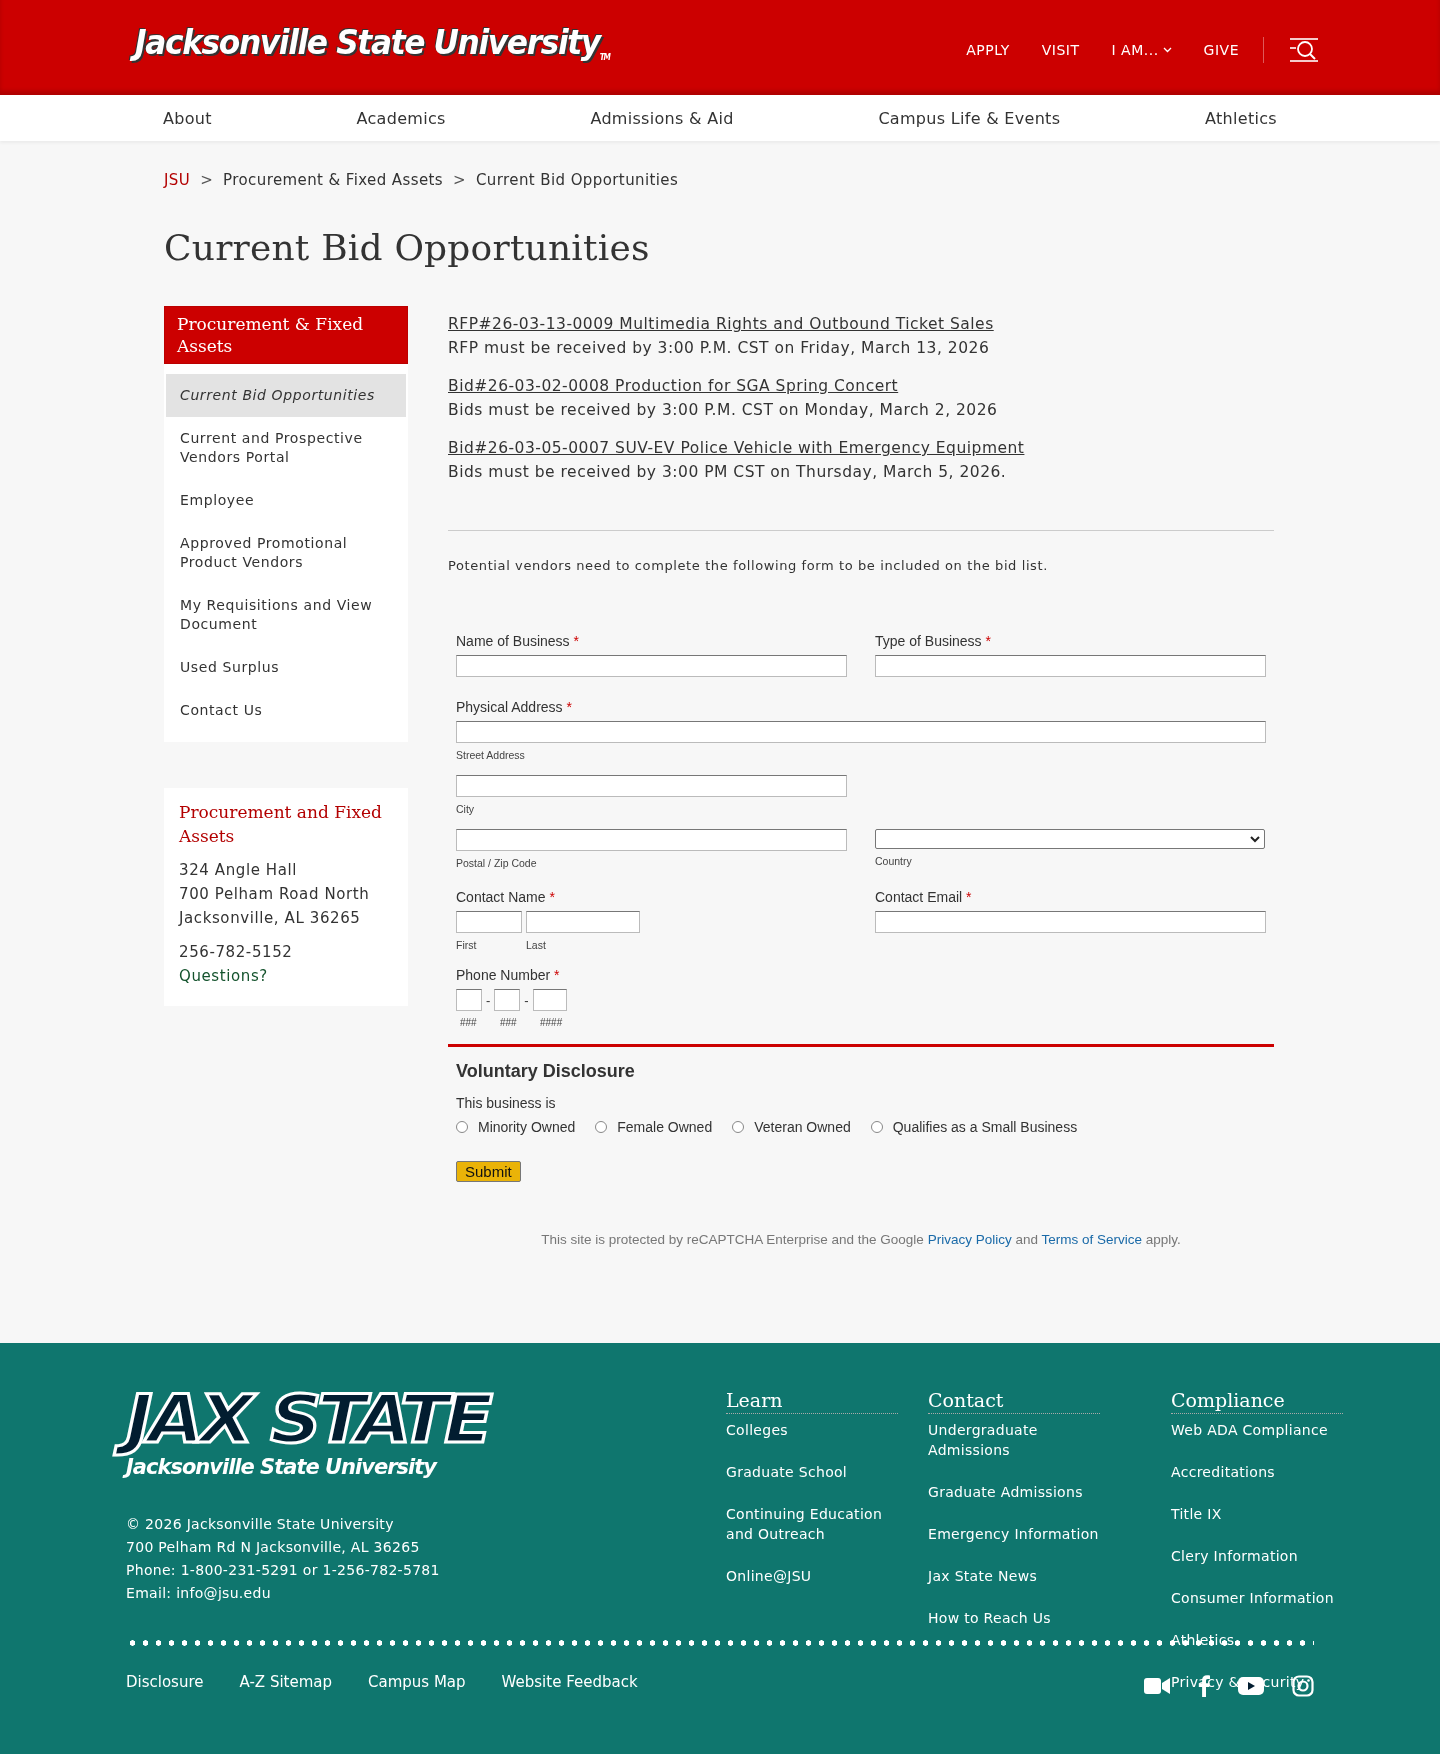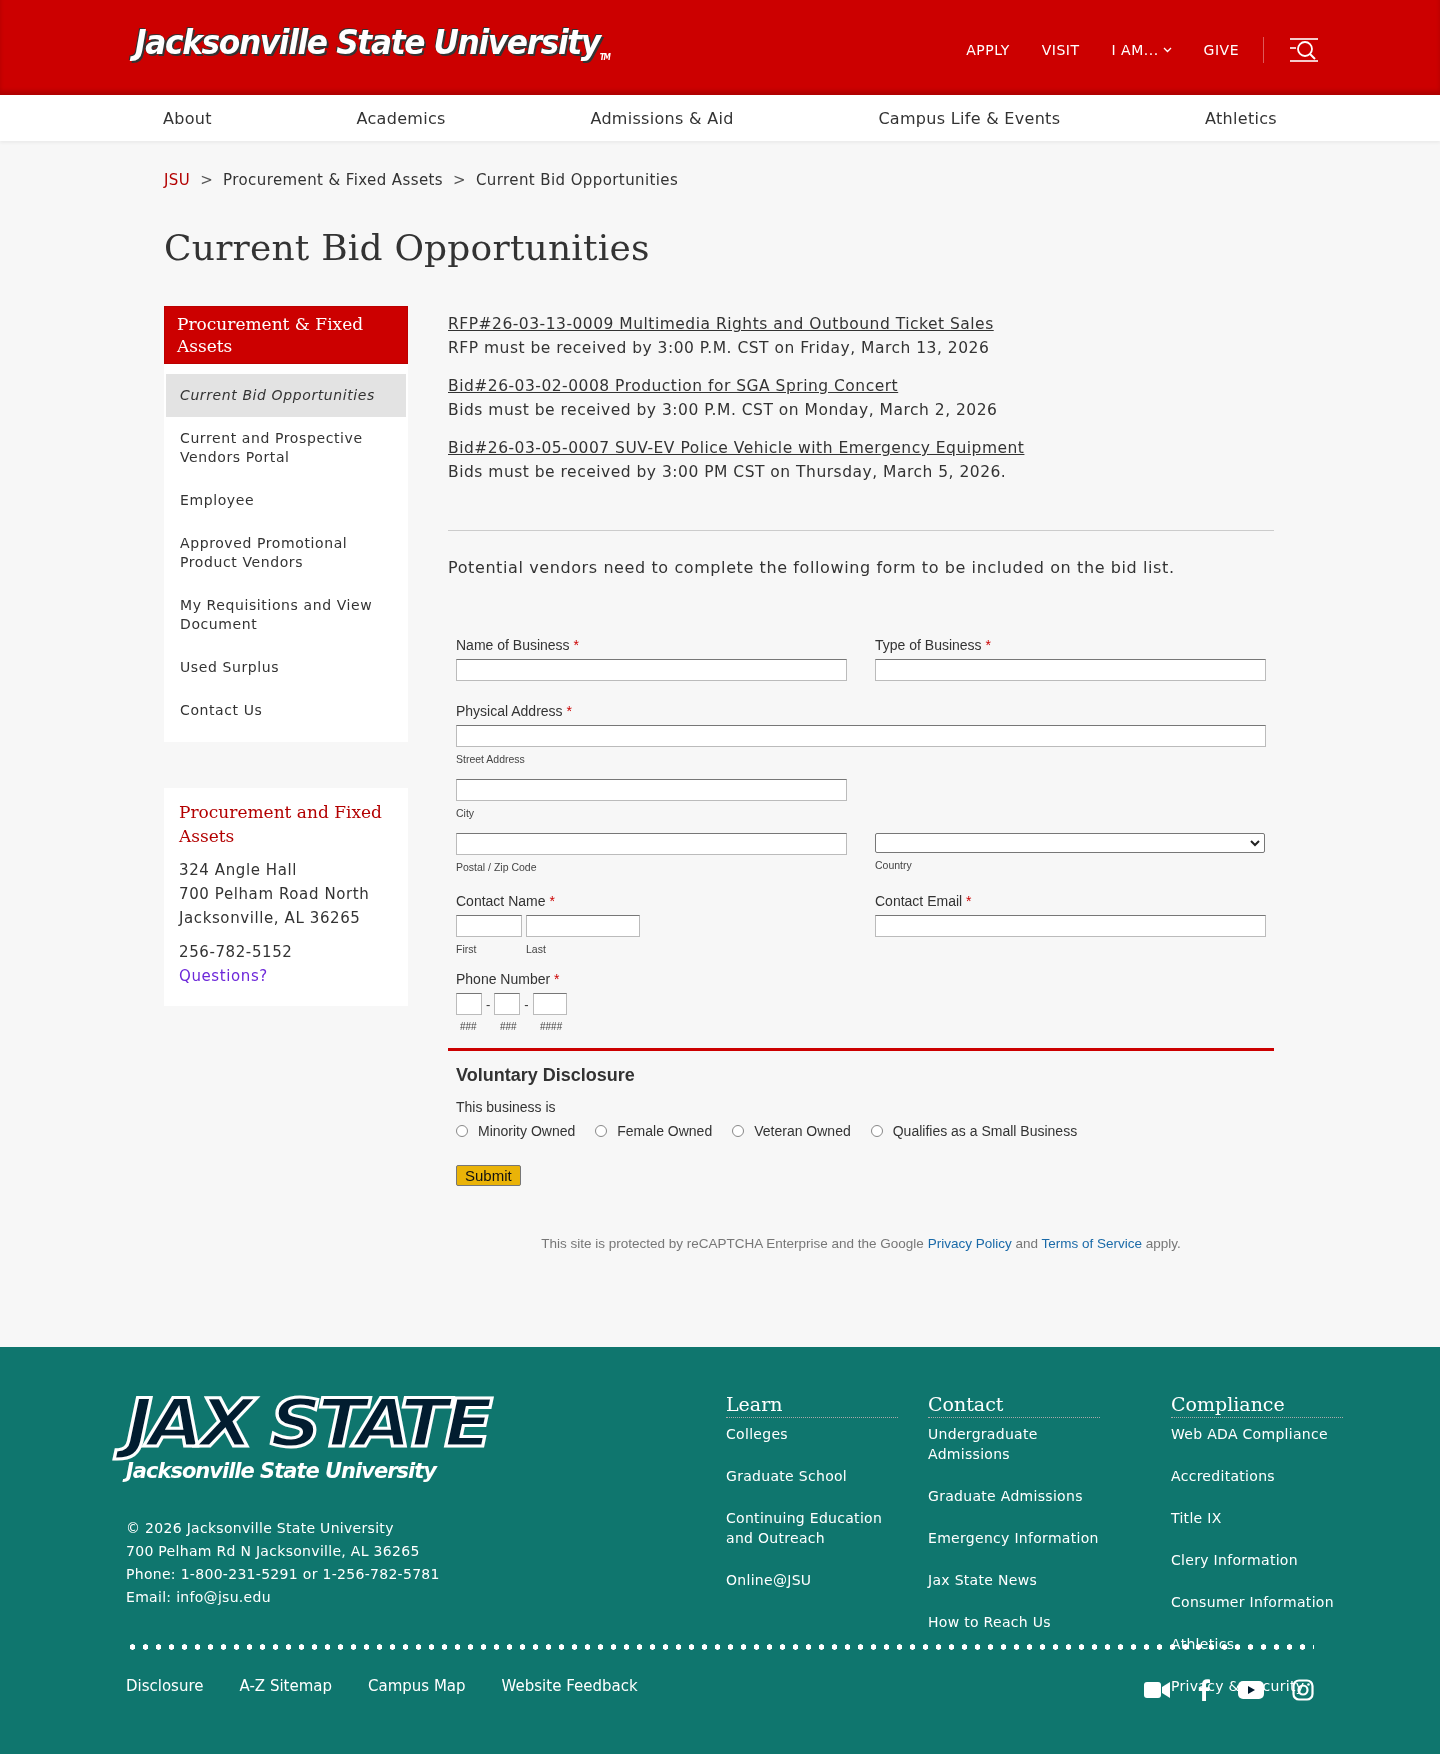--- a/index.html
+++ b/index.html
@@ -29,28 +29,28 @@
 
   .layout { display: flex; margin-top: 38px; }
   .sidebar { width: 244px; flex-shrink: 0; }
   .side-header { background: #cc0000; color: #fff; font-family: "DejaVu Serif", serif; font-size: 17px; padding: 6px 12px 6px 12px; line-height: 22px; border: 1px solid #b00; }
   .side-menu { background: #fff; padding: 10px 2px 10px 2px; }
   .side-menu .item { padding: 12px 14px; font-size: 14px; letter-spacing: 0.6px; line-height: 19px; color: #333; cursor: pointer; }
   .side-menu .item.active { background: #e3e3e3; font-style: italic; padding: 12px 14px; }
   .side-contact { background: #fff; margin-top: 46px; padding: 12px 15px 18px 15px; }
   .side-contact h3 { font-family: "DejaVu Serif", serif; font-weight: normal; font-size: 17px; color: #b30000; line-height: 24px; }
   .side-contact p { font-size: 15px; line-height: 24px; color: #333; letter-spacing: 0.6px; margin-top: 10px; }
-  .side-contact a { color: #6d28d9; text-align: right; }
+  .side-contact a { color: #14532d; text-align: right; }
 
   .main { margin-left: 40px; width: 826px; }
   .bid { margin-bottom: 14px; }
   .bid a { color: #333; font-size: 15.5px; letter-spacing: 0.5px; text-decoration: underline; cursor: pointer; display: block; line-height: 24px; margin-top: 6px; }
   .bid .deadline { font-size: 15.5px; letter-spacing: 0.5px; line-height: 24px; color: #333; }
   .hr { border-top: 1px solid #ccc; margin-top: 46px; }
-  .intro { font-size: 16px; letter-spacing: 0.6px; margin-top: 27px; color: #333; }
+  .intro { font-size: 13px; letter-spacing: 0.6px; margin-top: 27px; color: #333; }
 
   .form { margin-top: 60px; padding: 0 8px; font-family: "Liberation Sans", sans-serif; }
   .row { display: flex; justify-content: space-between; }
   .col { width: 391px; }
   .flabel { font-size: 14px; color: #333; display: block; margin-bottom: 6px; }
   .req { color: #cc0000; }
   .inp { display: block; width: 100%; height: 22px; border: 1px solid #bbb; border-top-color: #777; background: #fff; font-size: 13px; }
   .sub { font-size: 10.5px; color: #444; display: block; margin-top: 6px; margin-bottom: 14px; }
   .sel { display: block; width: 390px; height: 20px; border: 1px solid #777; background: #fff; position: relative; border-radius: 2px; }
   .sel .chev { position: absolute; right: 4px; top: 2px; font-size: 11px; color: #333; }

